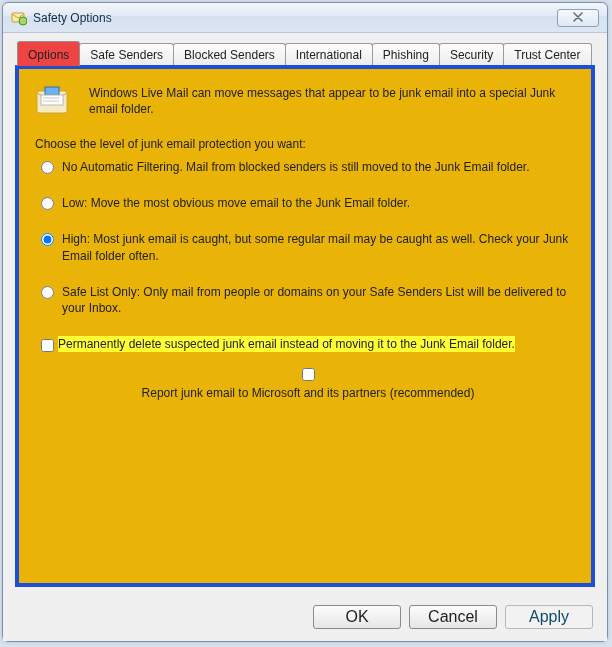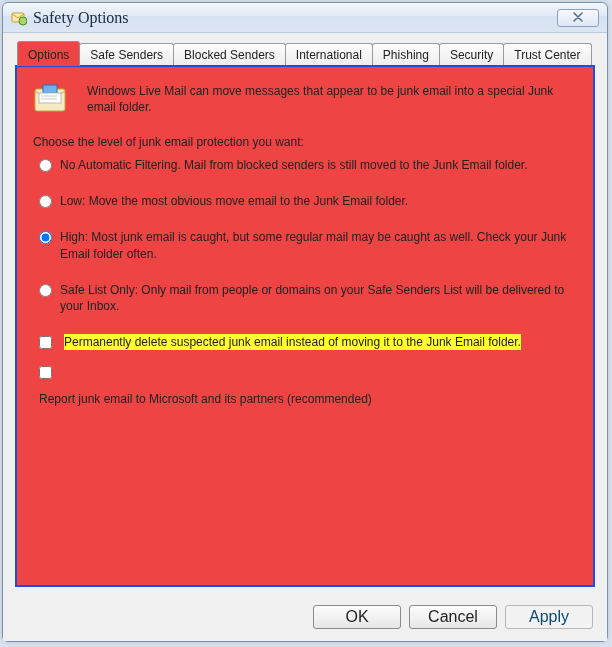--- a/index.html
+++ b/index.html
@@ -30,21 +30,21 @@
     align-items: center;
     padding: 0 8px;
     background: linear-gradient(to bottom,#f3f7fc 0,#e1e9f5 45%,#d6e1f1 46%,#dce6f3 100%);
     border-bottom: 1px solid #b9c7db;
     border-radius: 6px 6px 0 0;
   }
   .titlebar .ticon {
     width: 16px; height:16px; margin-right:6px;
     display:inline-block;
   }
-  .titlebar .title { color:#1a2b45; font-size:16px;font-family:Liberation Serif, serif; }
+  .titlebar .title { color:#1a2b45; font-size:12px; }
   .titlebar .spacer { flex:1; }
   .closebtn {
     width:42px; height:18px;
     border:1px solid #8aa0bb;
     border-radius:3px;
     background:linear-gradient(to bottom,#f6f9fd,#dfe8f4);
     display:flex; align-items:center; justify-content:center;
     color:#4a5d78; font-size:12px; line-height:1;
     cursor:default;
   }
@@ -72,22 +72,22 @@
     cursor:default;
   }
   .tab.active {
     background:#ef4444;
     z-index:2;
     padding-top:6px;
     margin-top:-2px;
     border-color:#919191;
   }
   .tabpanel {
-    border:2px solid #1d4ed8;
-    background:#ef4444;
+    border:4px solid #1d4ed8;
+    background:#eab308;
     flex:1;
     margin-top:-1px;
     padding:16px 16px 10px 16px;
     position:relative;
   }
   .intro {
     display:flex; align-items:flex-start; gap:14px;
     margin-bottom:18px;
   }
   .intro .mailicon { width:40px; height:34px; flex:none; }
@@ -95,21 +95,21 @@
   .choose { color:#222; margin-bottom:8px; }
   .radios { margin-left:6px; }
   .radio-row {
     display:flex; align-items:flex-start; gap:8px;
     margin-bottom:20px;
     line-height:1.35;
     color:#222;
   }
   .radio-row input[type=radio]{ margin:2px 0 0 0; }
   .check-row {
-    display:flex; align-items:flex-start; gap:12px;
+    display:flex; align-items:center; gap:4px;
     margin:24px 0 0 6px;
     line-height:1.35;
     color:#222;
   }
   .check-row input[type=checkbox]{ margin:2px 0 0 0; }
   .hl { background:#ffff33; }
   .buttons {
     display:flex; justify-content:flex-end; gap:8px;
     padding:10px 14px 12px 0;
     background:#f0f0f0;

